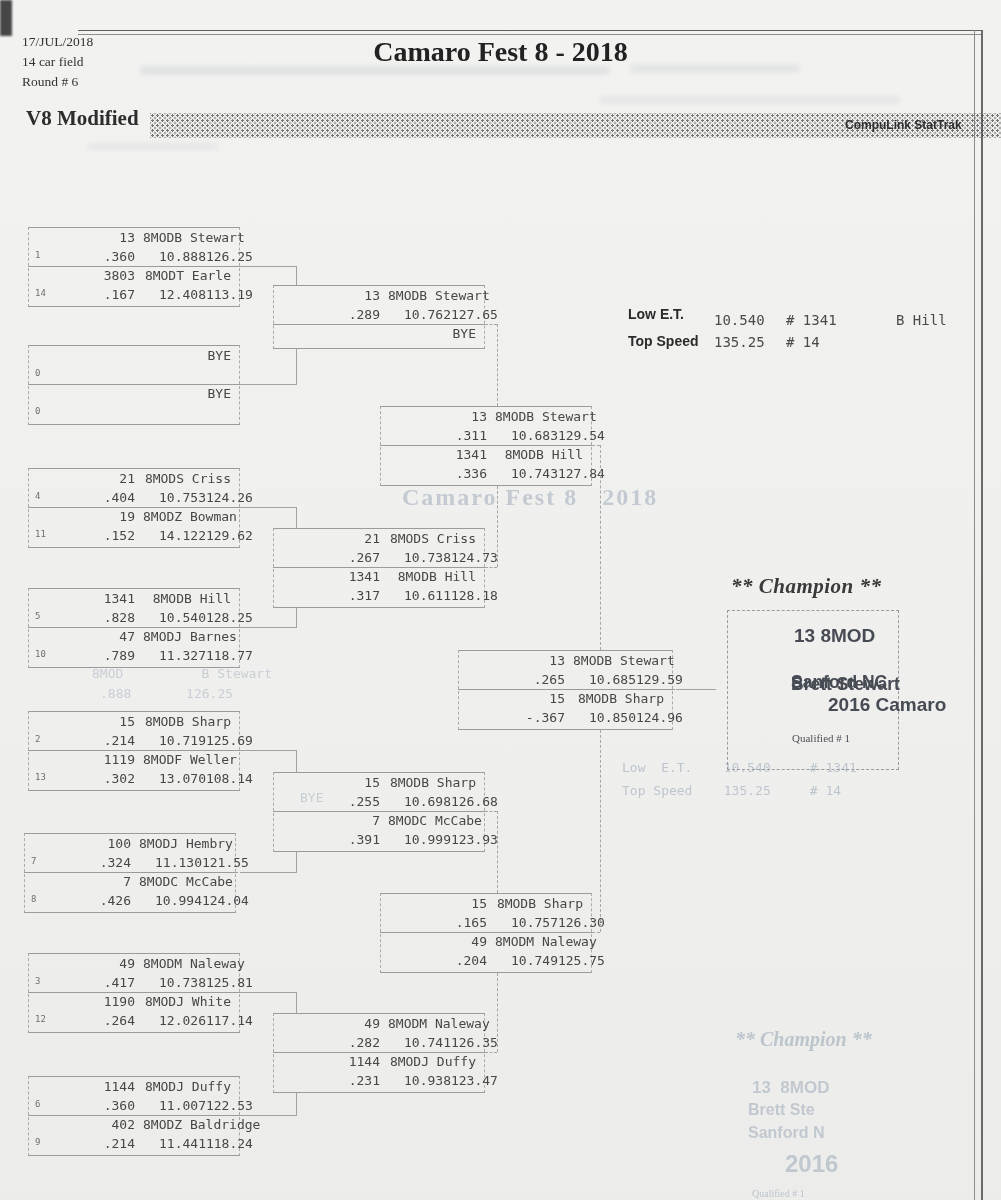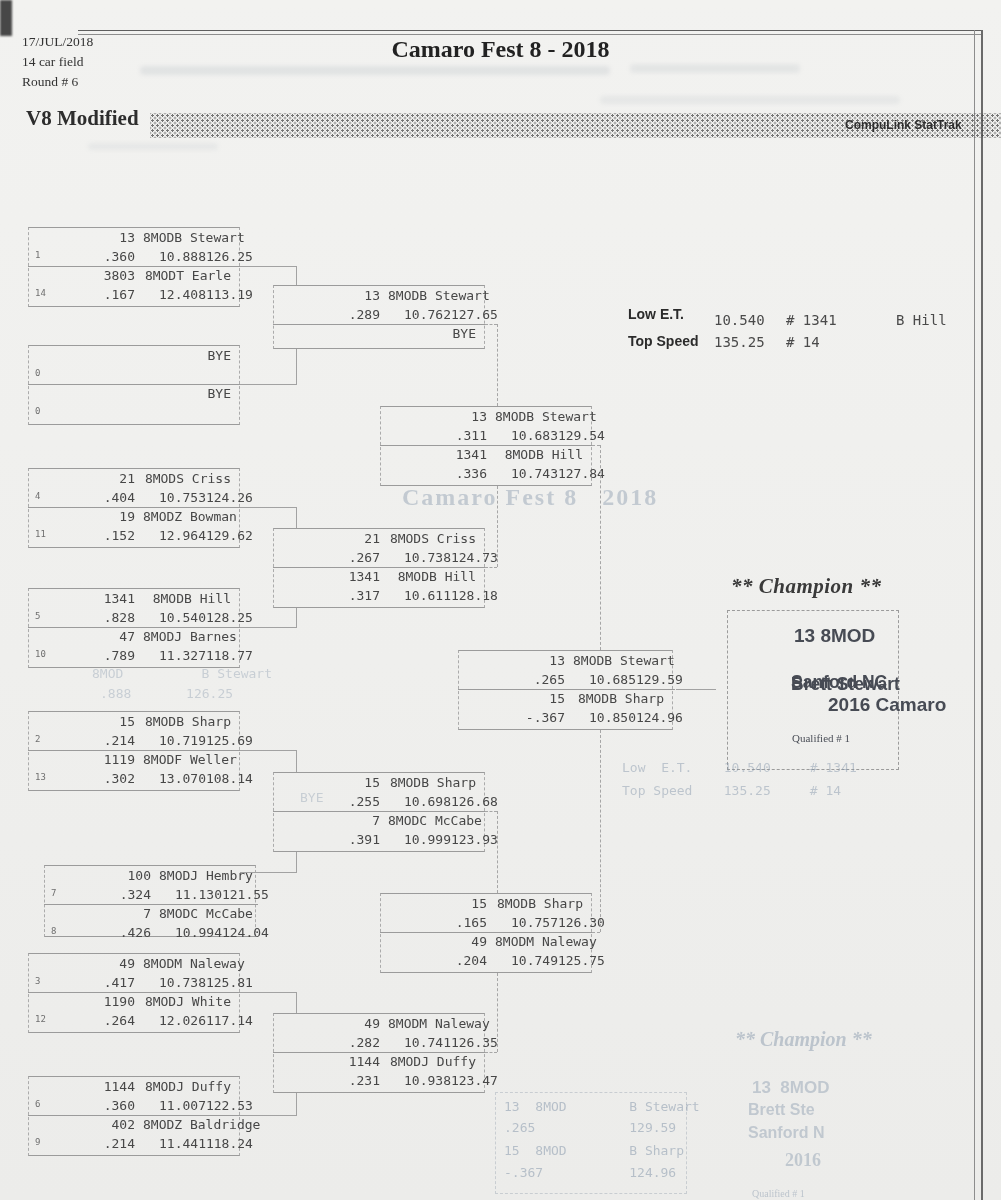--- a/index.html
+++ b/index.html
@@ -3,21 +3,21 @@
 <meta charset="utf-8">
 <style>
   html,body{margin:0;padding:0;background:#d8d8d6;}
   #page{position:relative;width:1001px;height:1200px;overflow:hidden;
         background:linear-gradient(180deg,#f2f2f0 0%,#efefed 55%,#ecECEA 100%);
         font-family:"DejaVu Sans Mono",monospace;color:#454545;}
   .abs{position:absolute;}
   .pre{white-space:pre;}
   
   .meta{font-family:"Liberation Serif",serif;font-size:13.5px;color:#333;}
-  .title{font-family:"Liberation Serif",serif;font-weight:bold;font-size:24px;color:#222;}
+  .title{font-family:"Liberation Serif",serif;font-weight:bold;font-size:28px;color:#222;}
   .classname{font-family:"Liberation Serif",serif;font-weight:bold;font-size:21px;color:#2d2d2d;}
   .band{background-image:
         radial-gradient(circle,#4a4a4a 1.05px,transparent 1.35px),
         radial-gradient(circle,#5a5a5a 0.9px,transparent 1.2px);
         background-size:5px 5px,5px 5px;background-position:0 0,2.5px 2.5px;opacity:.75;}
   .brand{font-family:"Liberation Sans",sans-serif;font-weight:bold;font-size:12px;color:#2e2e2e;}
   
   .hline{border-top:1.5px solid #5f5f5f;height:0;}
   .hline2{border-top:1px solid #8d8d8d;height:0;}
   .vline{border-left:1px solid #8d8d8d;width:0;}
@@ -107,21 +107,21 @@
   </div>
 
   <div class="box" style="left:28px;top:468px;height:80px;">
       <div class="mid"></div>
     <div>
       <div class="l l1"><span class="car">21</span><span class="cls">8MOD</span><span class="drv">S Criss</span></div>
       <div class="l l2"><span class="seed">4</span><span class="rt">.404</span><span class="et">10.753</span><span class="mph">124.26</span></div>
     </div>
     <div>
       <div class="l l1"><span class="car">19</span><span class="cls">8MOD</span><span class="drv">Z Bowman</span></div>
-      <div class="l l2"><span class="seed">11</span><span class="rt">.152</span><span class="et">12.964</span><span class="mph">129.62</span></div>
+      <div class="l l2"><span class="seed">11</span><span class="rt">.152</span><span class="et">14.122</span><span class="mph">129.62</span></div>
     </div>
   </div>
 
   <div class="box" style="left:28px;top:588px;height:80px;">
       <div class="mid"></div>
     <div>
       <div class="l l1"><span class="car">1341</span><span class="cls">8MOD</span><span class="drv">B Hill</span></div>
       <div class="l l2"><span class="seed">5</span><span class="rt">.828</span><span class="et">10.540</span><span class="mph">128.25</span></div>
     </div>
     <div>
@@ -135,21 +135,21 @@
     <div>
       <div class="l l1"><span class="car">15</span><span class="cls">8MOD</span><span class="drv">B Sharp</span></div>
       <div class="l l2"><span class="seed">2</span><span class="rt">.214</span><span class="et">10.719</span><span class="mph">125.69</span></div>
     </div>
     <div>
       <div class="l l1"><span class="car">1119</span><span class="cls">8MOD</span><span class="drv">F Weller</span></div>
       <div class="l l2"><span class="seed">13</span><span class="rt">.302</span><span class="et">13.070</span><span class="mph">108.14</span></div>
     </div>
   </div>
 
-  <div class="box" style="left:44px;top:833px;height:72px;margin-top:32px;">
+  <div class="box" style="left:24px;top:833px;height:80px;">
       <div class="mid"></div>
     <div>
       <div class="l l1"><span class="car">100</span><span class="cls">8MOD</span><span class="drv">J Hembry</span></div>
       <div class="l l2"><span class="seed">7</span><span class="rt">.324</span><span class="et">11.130</span><span class="mph">121.55</span></div>
     </div>
     <div>
       <div class="l l1"><span class="car">7</span><span class="cls">8MOD</span><span class="drv">C McCabe</span></div>
       <div class="l l2"><span class="seed">8</span><span class="rt">.426</span><span class="et">10.994</span><span class="mph">124.04</span></div>
     </div>
   </div>
@@ -310,25 +310,19 @@
     <span class="abs champ-q" style="left:64px;top:121px;">Qualified # 1</span>
   </div>
 
   <div class="ghost gserif" style="left:402px;top:484px;font-size:24px;letter-spacing:2px;opacity:.4;">Camaro Fest 8   2018</div>
   <div class="ghost" style="left:92px;top:666px;opacity:.35;">8MOD          B Stewart</div>
   <div class="ghost" style="left:100px;top:686px;opacity:.35;">.888       126.25</div>
   <div class="ghost" style="left:300px;top:790px;opacity:.35;">BYE</div>
   <div class="ghost" style="left:622px;top:760px;opacity:.45;">Low  E.T.    10.540     # 1341</div>
   <div class="ghost" style="left:622px;top:783px;opacity:.45;">Top Speed    135.25     # 14</div>
   <div class="ghost gserif" style="left:735px;top:1028px;font-style:italic;font-size:20px;opacity:.45;">** Champion **</div>
-  <div class="abs ghostbox" style="left:495px;top:1092px;width:190px;height:100px;">
-    <span class="ghost" style="left:8px;top:6px;">13  8MOD        B Stewart</span>
-    <span class="ghost" style="left:8px;top:27px;">.265            129.59</span>
-    <span class="ghost" style="left:8px;top:50px;">15  8MOD        B Sharp</span>
-    <span class="ghost" style="left:8px;top:72px;">-.367           124.96</span>
-  </div>
   <div class="ghost" style="left:752px;top:1078px;font-size:17px;font-family:'Liberation Sans',sans-serif;font-weight:bold;opacity:.4;">13  8MOD</div>
   <div class="ghost" style="left:748px;top:1101px;font-size:16px;font-family:'Liberation Sans',sans-serif;font-weight:bold;opacity:.4;">Brett Ste</div>
   <div class="ghost" style="left:748px;top:1124px;font-size:16px;font-family:'Liberation Sans',sans-serif;font-weight:bold;opacity:.4;">Sanford N</div>
-  <div class="ghost" style="left:785px;top:1150px;font-size:18px;font-family:Liberation Serif, serif;font-weight:bold;opacity:.4;">2016</div>
+  <div class="ghost" style="left:785px;top:1150px;font-size:24px;font-family:Liberation Sans, sans-serif;font-weight:bold;opacity:.4;">2016</div>
   <div class="ghost" style="left:752px;top:1188px;font-size:10px;font-family:'Liberation Serif',serif;opacity:.45;">Qualified # 1</div>
 
 </div>
 
 </body></html>

